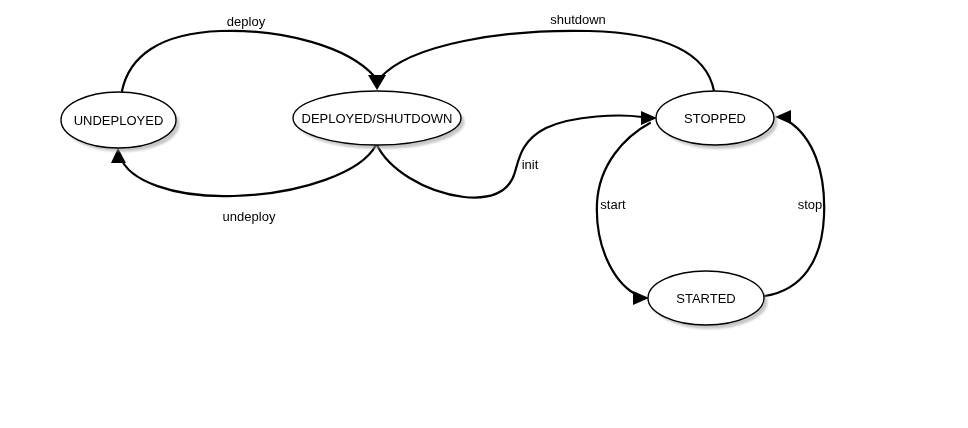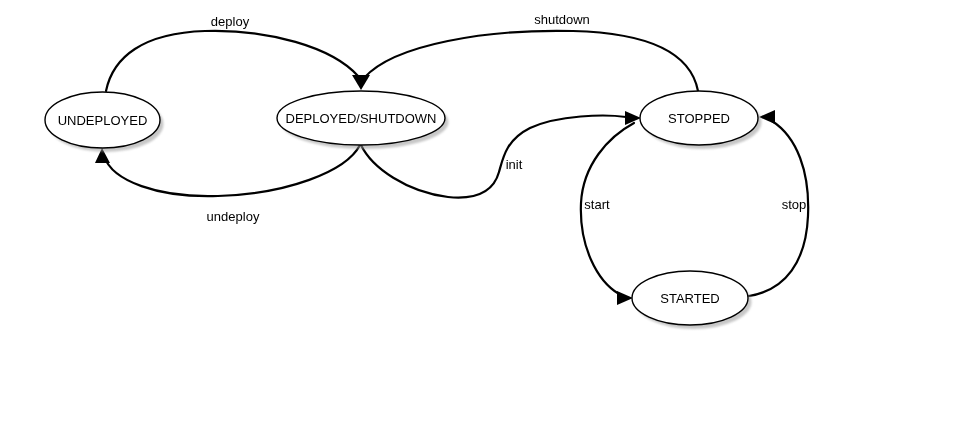--- a/index.html
+++ b/index.html
@@ -9,20 +9,21 @@
     width: 968px;
     height: 428px;
     overflow: hidden;
     font-family: "Liberation Sans", sans-serif;
   }
   .canvas {
     position: relative;
     width: 792px;
     height: 428px;
     background: #ffffff;
+    padding-left: 16px;
   }
   svg { display: block; }
   .state-ellipse {
     fill: #ffffff;
     stroke: #000000;
     stroke-width: 1.4;
   }
   .state-shadow {
     fill: #9a9a9a;
     opacity: 0.55;

